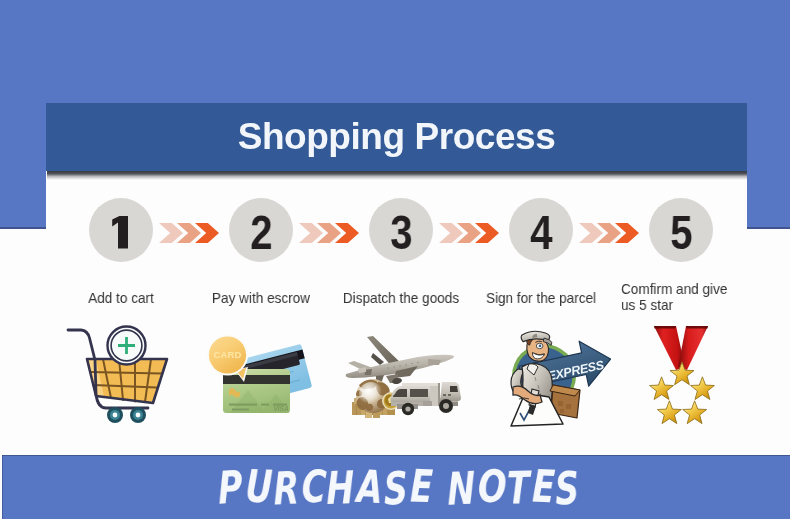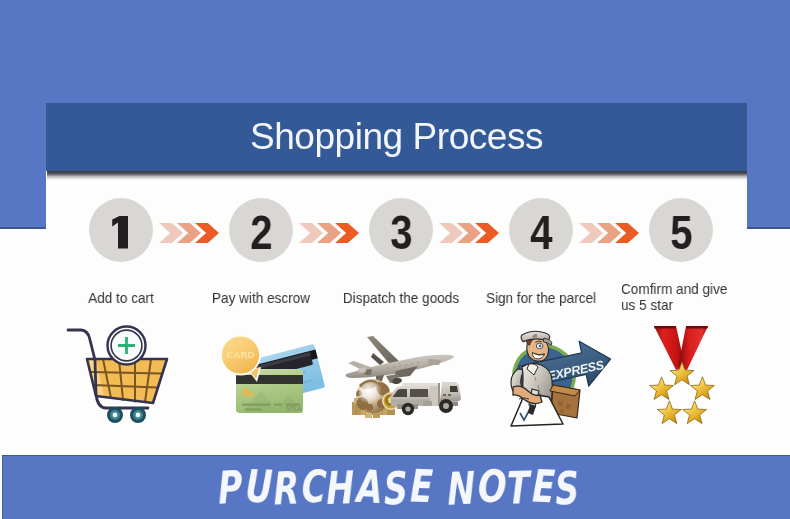--- a/index.html
+++ b/index.html
@@ -8,21 +8,21 @@
   #page{position:relative;width:790px;height:519px;overflow:hidden;background:#fdfdfd;}
   .bg-blue{position:absolute;background:#5776c4;}
   #bg-top{left:0;top:0;width:790px;height:229px;box-shadow:inset 0 -2px 0 rgba(45,58,100,0.55);}
   #bg-white{position:absolute;left:0;top:229px;width:790px;height:226px;background:#fdfdfd;}
   #bg-bottom{left:2px;top:455px;width:788px;height:64px;box-shadow:inset 0 1px 0 rgba(40,50,80,0.45), inset 1px 0 0 rgba(40,50,80,0.35);}
   #card{position:absolute;left:46px;top:103px;width:701px;height:340px;background:#fdfdfd;}
   #card-header{position:absolute;left:46px;top:103px;width:701px;height:68px;background:#335a96;}
   #card-header-shadow{position:absolute;left:47px;top:171px;width:700px;height:9px;
       background:linear-gradient(to bottom,rgba(38,40,50,.92) 0%,rgba(38,40,50,.80) 30%,rgba(38,40,50,.30) 62%,rgba(38,40,50,0) 100%);}
   #title{position:absolute;left:46px;top:103px;width:701px;height:68px;display:flex;align-items:center;justify-content:center;
-      color:#f2f6fb;font-size:37px;font-weight:normal;letter-spacing:-0.45px;font-family:"Liberation Sans",sans-serif;}
+      color:#f2f6fb;font-size:37px;font-weight:bold;letter-spacing:-0.45px;font-family:"Liberation Sans",sans-serif;}
   .step{position:absolute;top:198px;width:64px;height:64px;border-radius:50%;background:#d9d7d3;
       display:flex;align-items:center;justify-content:center;color:#231f20;font-weight:bold;font-size:48px;
       font-family:"Liberation Sans",sans-serif;}
   .step span{display:block;transform:scaleX(0.84) translateY(3px);line-height:1;will-change:transform;}
   .step .glyph1{visibility:hidden;}
   .one-glyph{position:absolute;left:0;top:0;}
   .chev{position:absolute;top:223px;}
   .label{position:absolute;color:#343434;font-size:15px;font-family:"Liberation Sans",sans-serif;text-align:center;transform:scaleX(0.905);will-change:transform;}
   #bottom-text{position:absolute;left:0;top:455px;width:790px;height:64px;display:flex;align-items:center;justify-content:center;
       color:#f4f7fb;font-size:45px;font-weight:bold;font-style:italic;letter-spacing:2px;
@@ -124,21 +124,21 @@
         <circle cx="74" cy="95" r="2.4" fill="#f7fbfb"></circle>
       </g>
       <g>
         <circle cx="62.5" cy="25.5" r="19" fill="#f7fbf9" stroke="#35344f" stroke-width="2.4"></circle>
         <circle cx="62.5" cy="25.5" r="15.4" fill="none" stroke="#35344f" stroke-width="1.6"></circle>
         <path d="M62.5 17 L62.5 34 M54 25.5 L71 25.5" stroke="#2fae79" stroke-width="2.8" stroke-linecap="butt"></path>
       </g>
     </svg>
   </div>
 
-  <div class="icon" id="icon2" style="left:217px;top:330px;width:120px;height:90px">
+  <div class="icon" id="icon2" style="left:204px;top:330px;width:120px;height:90px">
     <svg width="120" height="90" viewBox="0 0 120 90">
       <defs>
         <linearGradient id="greencard" x1="0" y1="0" x2="0.35" y2="1">
           <stop offset="0" stop-color="#cddda9"></stop>
             <stop offset="0.5" stop-color="#aecb88"></stop>
             <stop offset="1" stop-color="#99ba73"></stop>
         </linearGradient>
         <linearGradient id="goldbadge" x1="0.15" y1="0" x2="0.8" y2="1">
           <stop offset="0" stop-color="#fbd98f"></stop>
             <stop offset="0.45" stop-color="#f9cc72"></stop>

